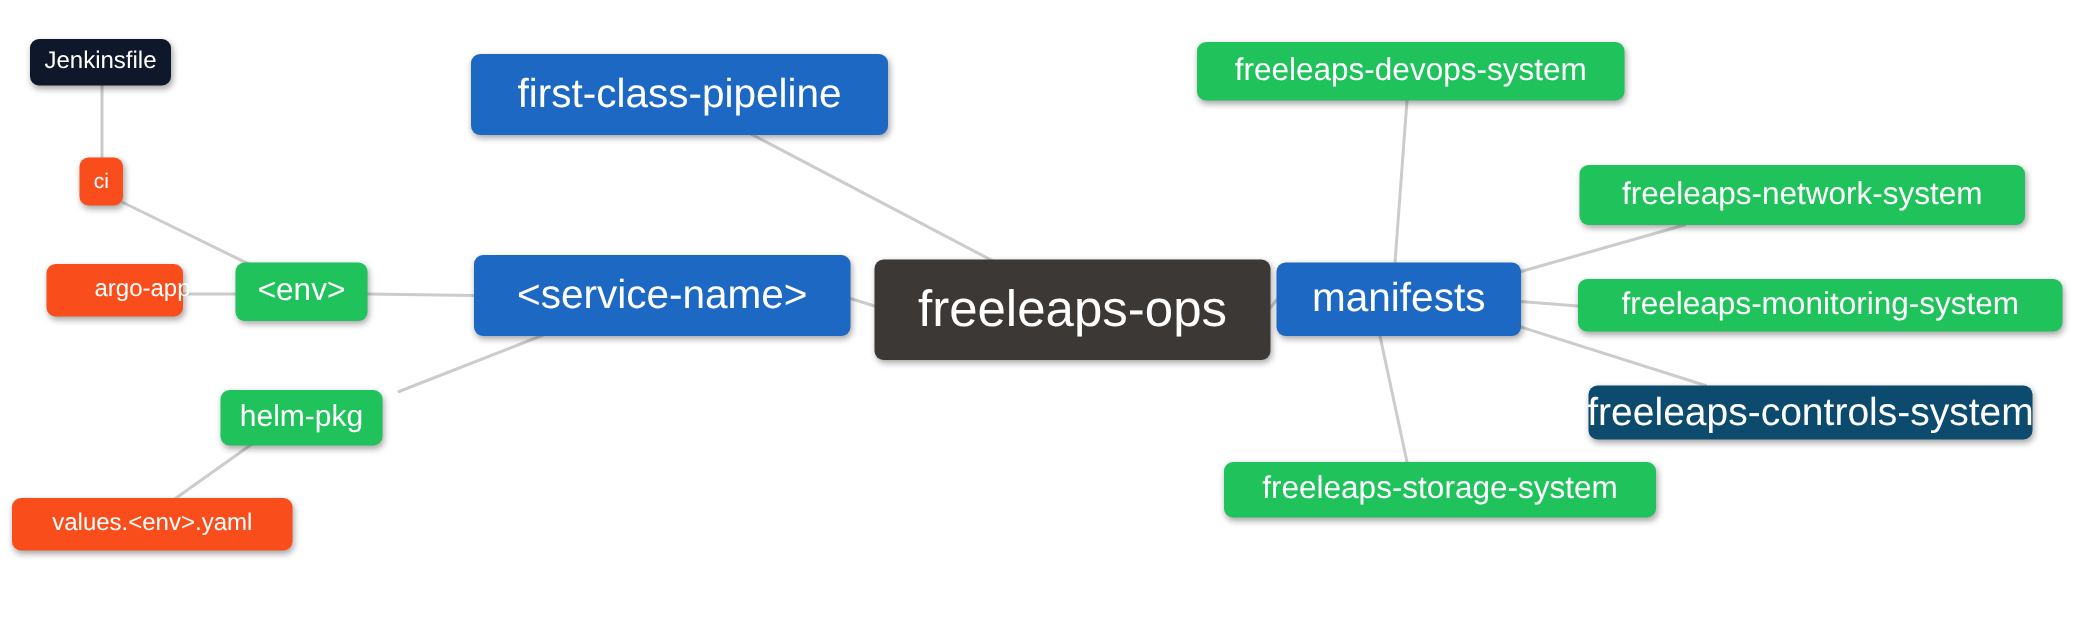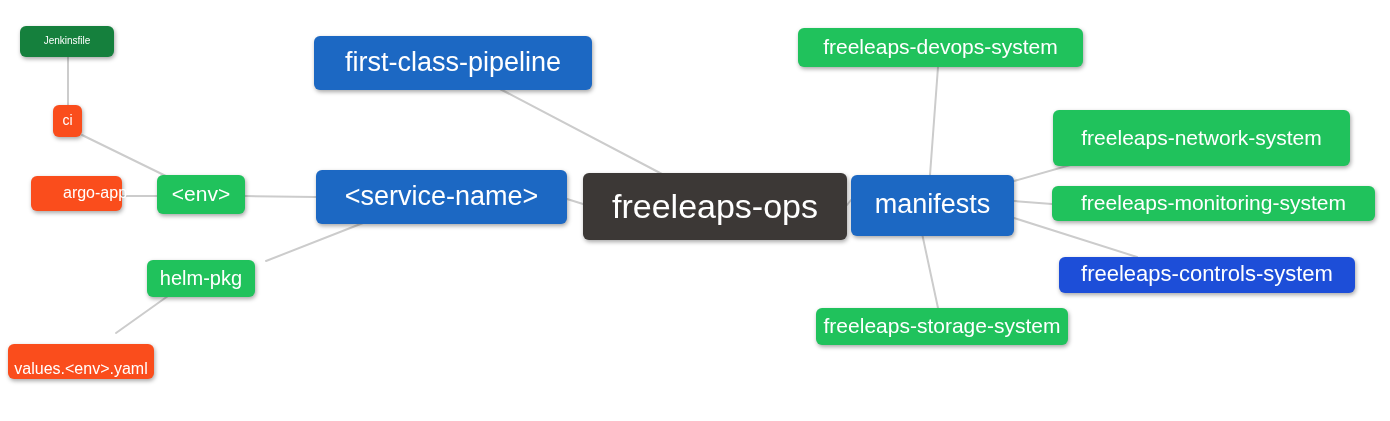--- a/index.html
+++ b/index.html
@@ -59,59 +59,59 @@
       <line x1="500" y1="89" x2="662" y2="174" stroke="#cccccc" stroke-width="2" stroke-linecap="round"></line>
       <line x1="567" y1="199" x2="583" y2="204" stroke="#cccccc" stroke-width="2" stroke-linecap="round"></line>
       <line x1="847" y1="205" x2="851" y2="200" stroke="#cccccc" stroke-width="2" stroke-linecap="round"></line>
       <line x1="930" y1="175" x2="938" y2="67" stroke="#cccccc" stroke-width="2" stroke-linecap="round"></line>
       <line x1="1014" y1="181" x2="1123" y2="150" stroke="#cccccc" stroke-width="2" stroke-linecap="round"></line>
       <line x1="1014" y1="201" x2="1052" y2="204" stroke="#cccccc" stroke-width="2" stroke-linecap="round"></line>
       <line x1="1014" y1="218" x2="1137" y2="257" stroke="#cccccc" stroke-width="2" stroke-linecap="round"></line>
       <line x1="920" y1="224" x2="938" y2="308" stroke="#cccccc" stroke-width="2" stroke-linecap="round"></line>
     </svg>
   <div class="nodes-layer" id="nodes">
-      <div class="node" style="left: 20px; top: 26px; width: 94px; height: 31px; font-size: 10px; background: #15803d;">
+      <div class="node" style="left: 20px; top: 26px; width: 94px; height: 31px; font-size: 16px; background: #0f172a;">
         <span>Jenkinsfile</span>
       </div>
       <div class="node" style="left: 53px; top: 105px; width: 29px; height: 32px; font-size: 14px; background: rgb(250, 77, 28);">
         <span>ci</span>
       </div>
       <div class="node" style="left: 31px; top: 176px; width: 91px; height: 35px; font-size: 16px; background: rgb(250, 77, 28); padding-left: 37px;">
         <span>argo-app</span>
       </div>
       <div class="node" style="left: 157px; top: 175px; width: 88px; height: 39px; font-size: 21px; background: rgb(32, 194, 92);">
         <span>&lt;env&gt;</span>
       </div>
       <div class="node" style="left: 314px; top: 36px; width: 278px; height: 54px; font-size: 27px; background: rgb(28, 104, 195);">
         <span>first-class-pipeline</span>
       </div>
       <div class="node" style="left: 316px; top: 170px; width: 251px; height: 54px; font-size: 27px; background: rgb(28, 104, 195);">
         <span>&lt;service-name&gt;</span>
       </div>
       <div class="node" style="left: 583px; top: 173px; width: 264px; height: 67px; font-size: 34px; background: rgb(60, 56, 54);">
         <span>freeleaps-ops</span>
       </div>
-      <div class="node" style="left: 851px; top: 175px; width: 163px; height: 61px; font-size: 27px; background: rgb(28, 104, 195);">
+      <div class="node" style="left: 851px; top: 175px; width: 163px; height: 49px; font-size: 27px; background: rgb(28, 104, 195);">
         <span>manifests</span>
       </div>
       <div class="node" style="left: 798px; top: 28px; width: 285px; height: 39px; font-size: 21px; background: rgb(32, 194, 92); text-align: right;">
         <span>freeleaps-devops-system</span>
       </div>
-      <div class="node" style="left: 1053px; top: 110px; width: 297px; height: 56px; font-size: 21px; background: rgb(32, 194, 92);">
+      <div class="node" style="left: 1053px; top: 110px; width: 297px; height: 40px; font-size: 21px; background: rgb(32, 194, 92);">
         <span>freeleaps-network-system</span>
       </div>
       <div class="node" style="left: 1052px; top: 186px; width: 323px; height: 35px; font-size: 21px; background: rgb(32, 194, 92);">
         <span>freeleaps-monitoring-system</span>
       </div>
-      <div class="node" style="left: 1059px; top: 257px; width: 296px; height: 36px; font-size: 22px; background: #1d4ed8;">
+      <div class="node" style="left: 1059px; top: 257px; width: 296px; height: 36px; font-size: 26px; background: #0c4a6e;">
         <span>freeleaps-controls-system</span>
       </div>
-      <div class="node" style="left: 816px; top: 308px; width: 252px; height: 37px; font-size: 21px; background: rgb(32, 194, 92);">
+      <div class="node" style="left: 816px; top: 308px; width: 288px; height: 37px; font-size: 21px; background: rgb(32, 194, 92);">
         <span>freeleaps-storage-system</span>
       </div>
       <div class="node" style="left: 147px; top: 260px; width: 108px; height: 37px; font-size: 20px; background: rgb(32, 194, 92);">
         <span>helm-pkg</span>
       </div>
-      <div class="node" style="left: 8px; top: 344px; width: 146px; height: 35px; font-size: 16px; background: rgb(250, 77, 28); align-items: flex-end;">
+      <div class="node" style="left: 8px; top: 332px; width: 187px; height: 35px; font-size: 16px; background: rgb(250, 77, 28);">
         <span>values.&lt;env&gt;.yaml</span>
       </div>
     </div>
 </div>
 
 </body></html>

